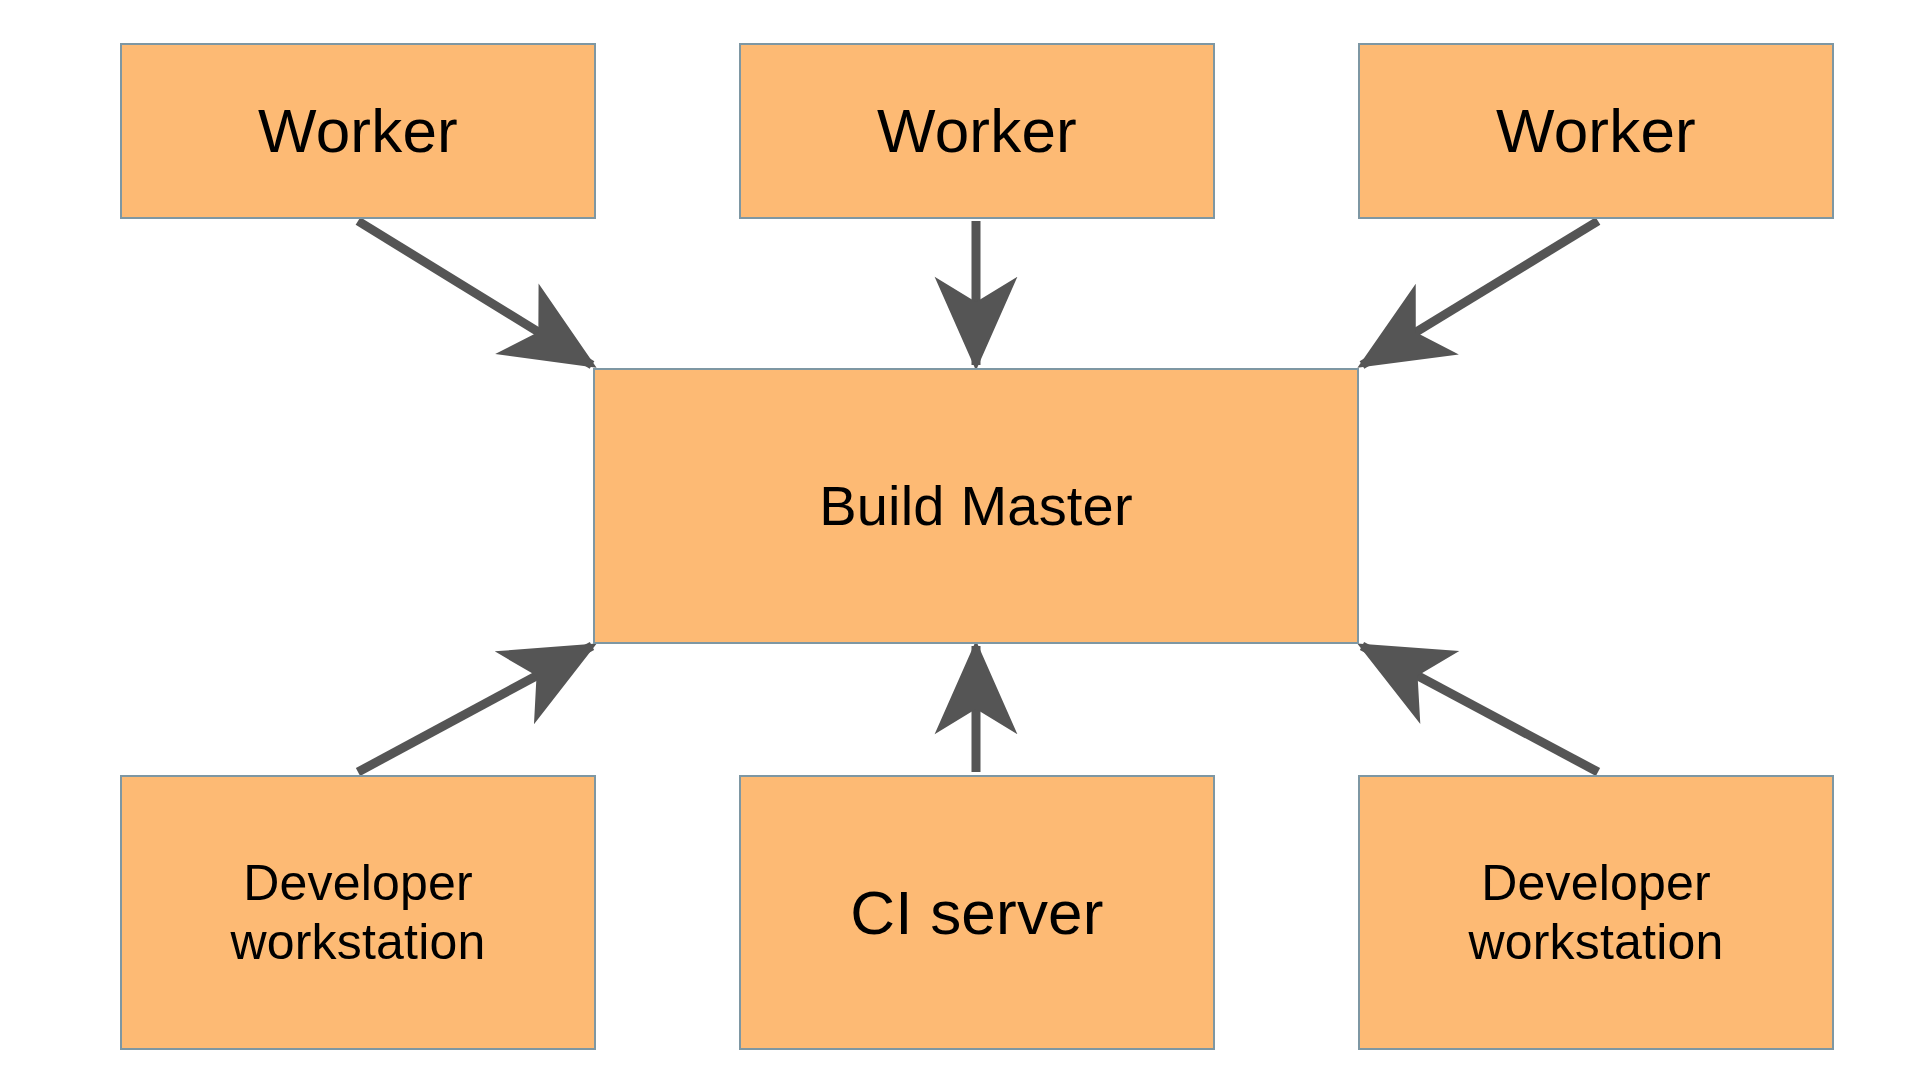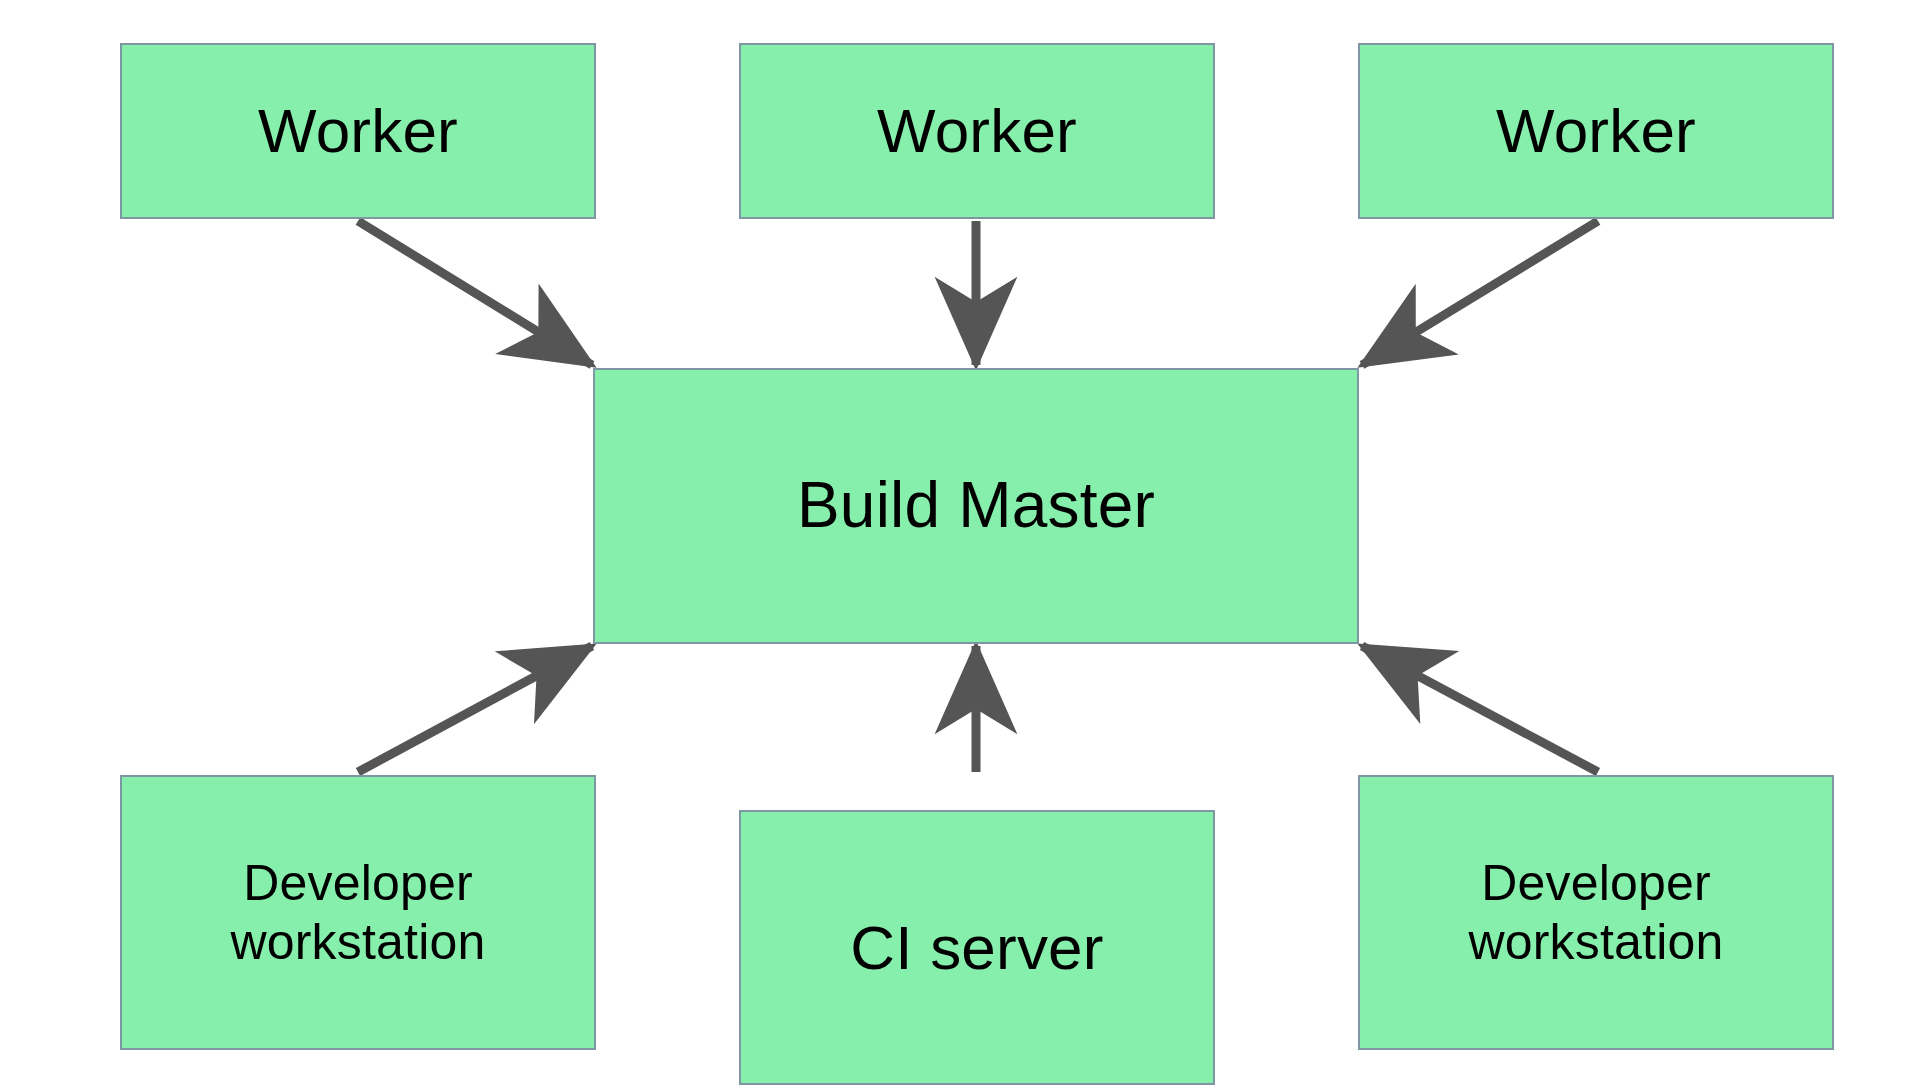--- a/index.html
+++ b/index.html
@@ -24,50 +24,50 @@
     position: absolute;
     left: 0;
     top: 0;
     width: 1910px;
     height: 1090px;
     pointer-events: none;
   }
   .node {
     position: absolute;
     box-sizing: border-box;
-    background: #86efac;
+    background: #fdba74;
     border: 2px solid #7e97a3;
     display: flex;
     align-items: center;
     justify-content: center;
     text-align: center;
   }
   .node-label {
     color: #000000;
     font-weight: 400;
     line-height: 1.18;
     letter-spacing: 0.2px;
     white-space: pre-line;
   }
   .node-worker .node-label { font-size: 62px; }
-  .node-master .node-label { font-size: 64px; }
+  .node-master .node-label { font-size: 56px; }
   .node-ci .node-label { font-size: 62px; }
   .node-dev .node-label { font-size: 50px; }
 
   
   #node-worker-1 { left: 120px; top: 43px;  width: 476px; height: 176px; }
   #node-worker-2 { left: 739px; top: 43px;  width: 476px; height: 176px; }
   #node-worker-3 { left: 1358px; top: 43px; width: 476px; height: 176px; }
 
   
   #node-build-master { left: 593px; top: 368px; width: 766px; height: 276px; }
 
   
   #node-dev-left  { left: 120px;  top: 775px; width: 476px; height: 275px; }
-  #node-ci-server { left: 739px;  top: 775px; width: 476px; height: 275px; margin-top: 35px; }
+  #node-ci-server { left: 739px;  top: 775px; width: 476px; height: 275px; }
   #node-dev-right { left: 1358px; top: 775px; width: 476px; height: 275px; }
 </style>
 </head>
 <body>
 
 <div id="diagram-canvas">
 
   <svg id="edge-layer" viewBox="0 0 1910 1090" width="1910" height="1090" xmlns="http://www.w3.org/2000/svg">
     <defs>
       <marker id="arrowhead" markerWidth="14" markerHeight="14" refX="10.4" refY="5" orient="auto" markerUnits="strokeWidth">

